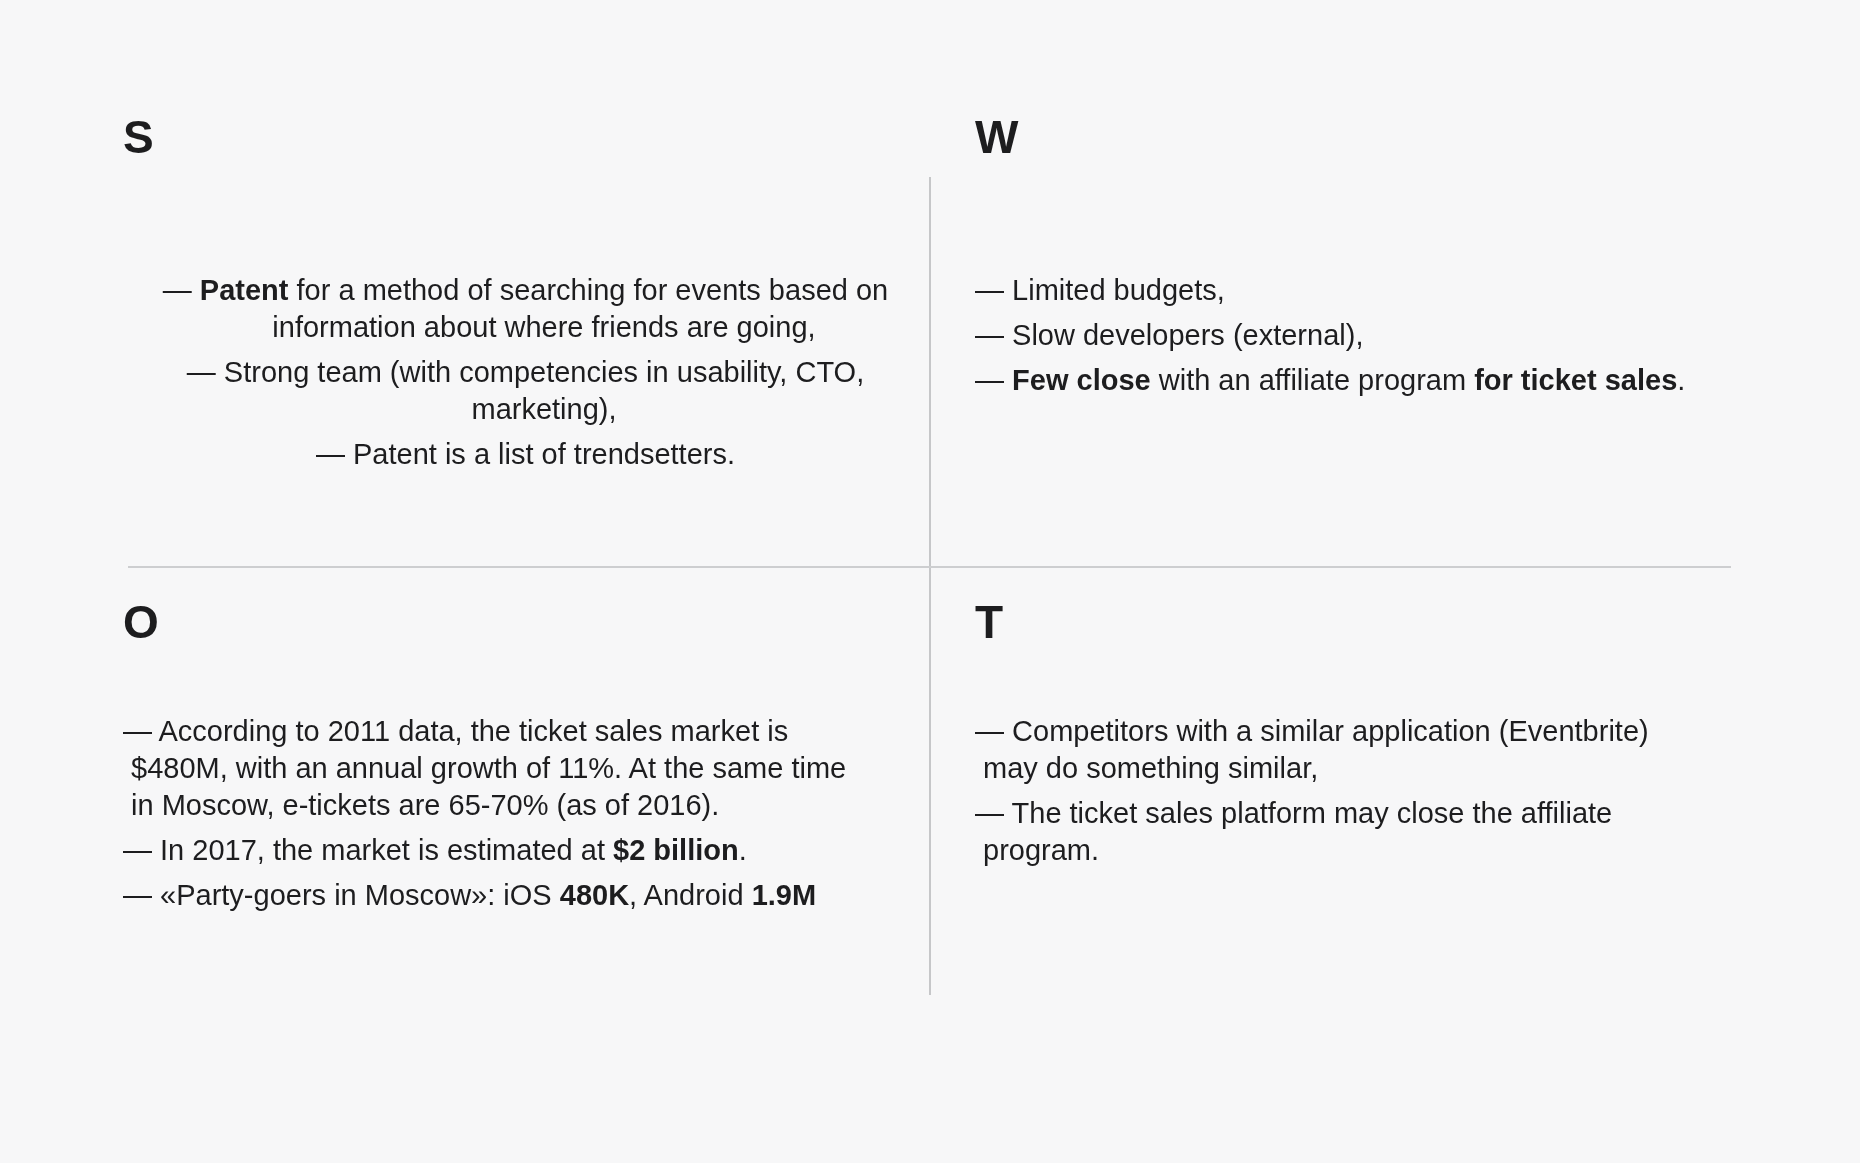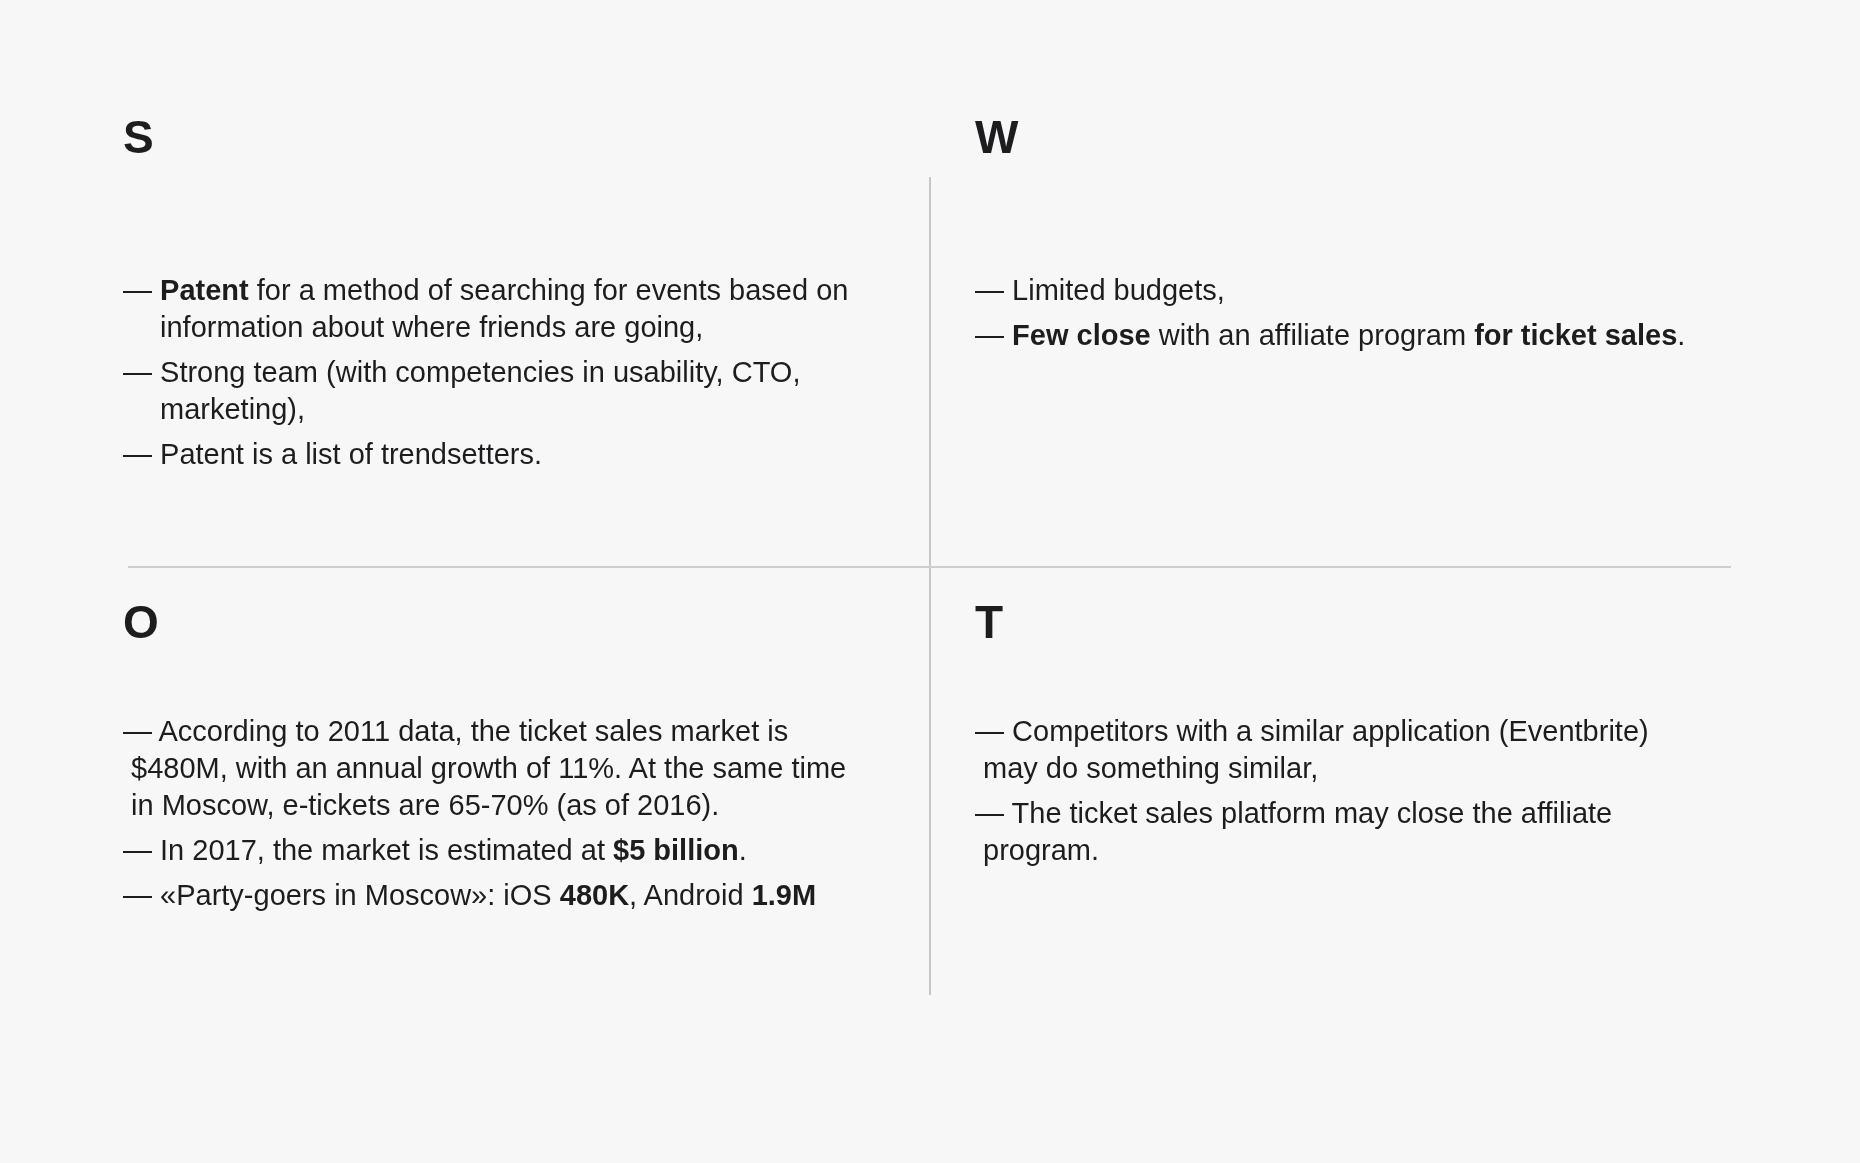--- a/index.html
+++ b/index.html
@@ -52,21 +52,21 @@
   .q-s .bullets, .q-w .bullets { margin-top: 112px; }
   .q-o .bullets, .q-t .bullets { margin-top: 68px; }
   .bullet {
     margin: 0 0 8px 0;
     font-size: 29px;
     line-height: 37px;
     font-weight: 400;
     white-space: pre-line;
     color: #1d1d1f;
   }
-  .q-s .bullet { padding-left: 37px; text-indent: -37px; }
+  .q-s .bullet { padding-left: 37px; text-indent: -37px; text-align: center; }
   .q-w .bullet, .q-o .bullet, .q-t .bullet { padding-left: 8px; text-indent: -8px; }
   .bullet strong { font-weight: 700; }
 </style>
 </head>
 <body>
 
 <div class="canvas">
 
   <div class="divider-v"></div>
   <div class="divider-h"></div>
@@ -79,31 +79,32 @@
         <p class="bullet"><span>— Strong team (with competencies in usability, CTO,
 marketing),</span></p>
         <p class="bullet"><span>— Patent is a list of trendsetters.</span></p>
       </div>
   </section>
 
   <section class="quad q-w">
     <h2 class="qh">W</h2>
     <div class="bullets">
         <p class="bullet"><span>— Limited budgets,</span></p>
+        <p class="bullet"><span>— Slow developers (external),</span></p>
         <p class="bullet"><span>— </span><strong>Few close</strong><span> with an affiliate program </span><strong>for ticket sales</strong><span>.</span></p>
       </div>
   </section>
 
   <section class="quad q-o">
     <h2 class="qh">O</h2>
     <div class="bullets">
         <p class="bullet"><span>— According to 2011 data, the ticket sales market is
 $480M, with an annual growth of 11%. At the same time
 in Moscow, e-tickets are 65-70% (as of 2016).</span></p>
-        <p class="bullet"><span>— In 2017, the market is estimated at </span><strong>$5 billion</strong><span>.</span></p>
+        <p class="bullet"><span>— In 2017, the market is estimated at </span><strong>$2 billion</strong><span>.</span></p>
         <p class="bullet"><span>— «Party-goers in Moscow»: iOS </span><strong>480K</strong><span>, Android </span><strong>1.9M</strong></p>
       </div>
   </section>
 
   <section class="quad q-t">
     <h2 class="qh">T</h2>
     <div class="bullets">
         <p class="bullet"><span>— Competitors with a similar application (Eventbrite)
 may do something similar,</span></p>
         <p class="bullet"><span>— The ticket sales platform may close the affiliate

